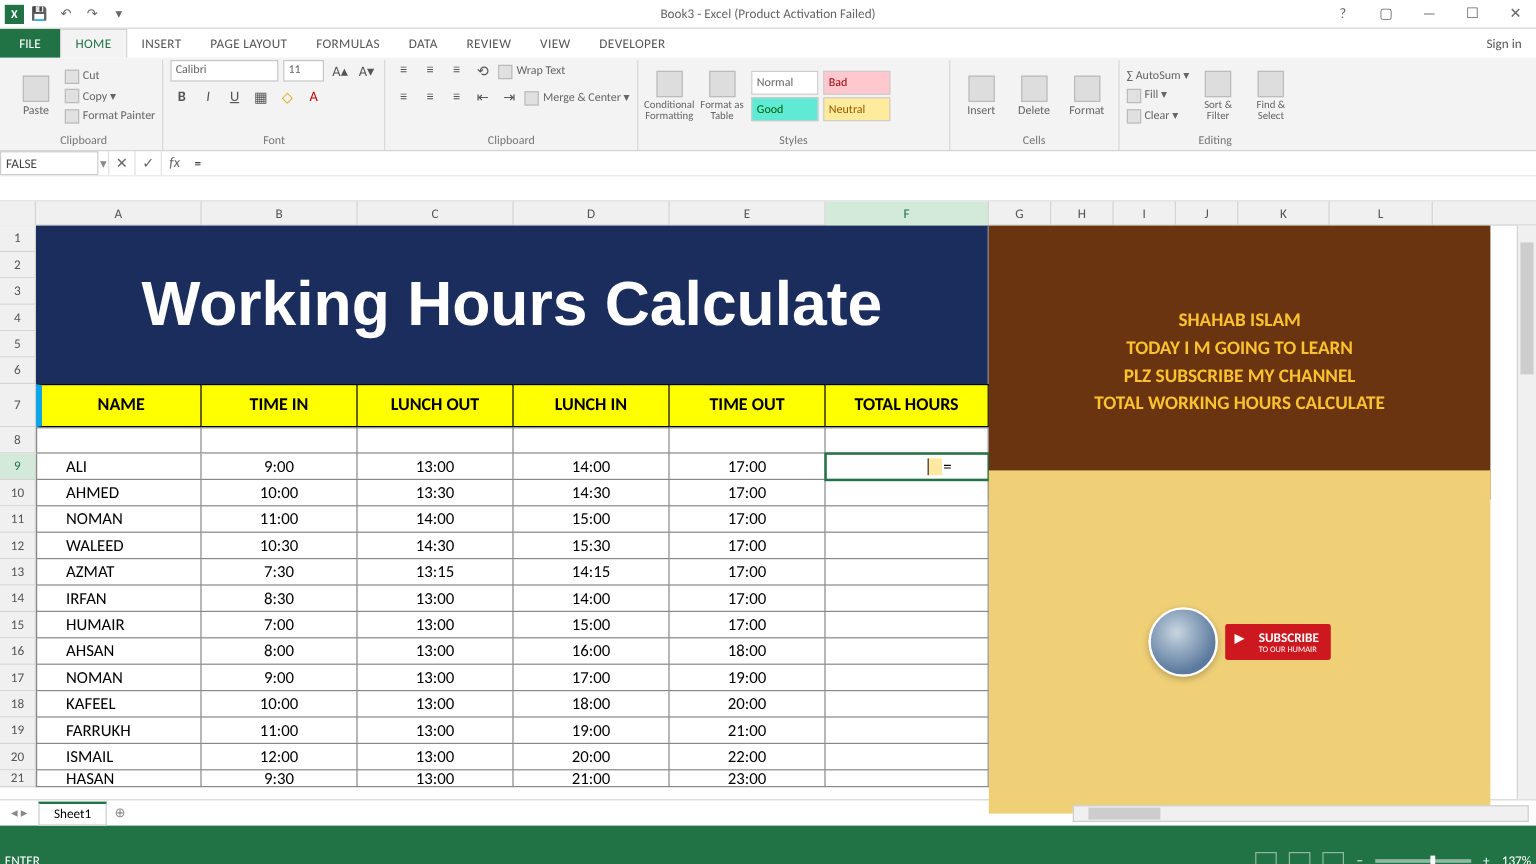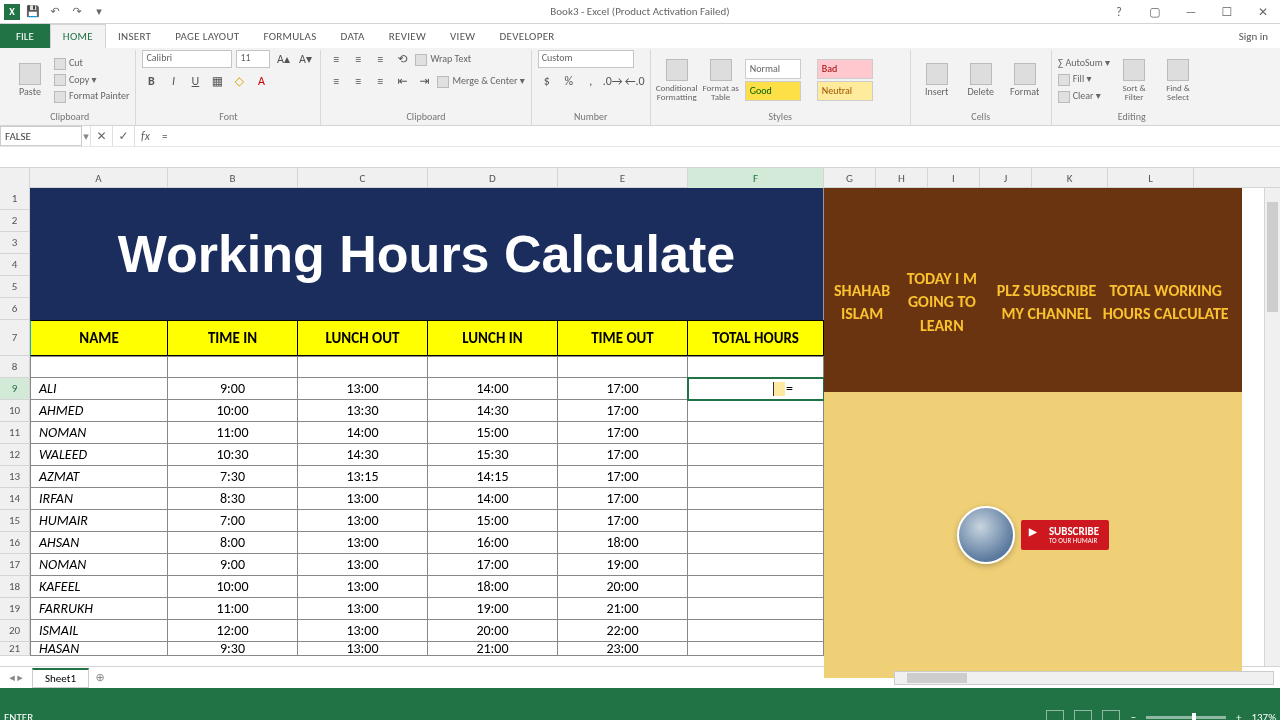--- a/index.html
+++ b/index.html
@@ -29,21 +29,21 @@
 .group .g-label { text-align: center; font-size: 10px; color: #777; padding-top: 1px; }
 .big-btn { display: flex; flex-direction: column; align-items: center; justify-content: center; gap: 2px; width: 40px; height: 56px; }
 .big-btn .ico { width: 22px; height: 22px; background: #ddd; border: 1px solid #bbb; }
 .big-btn .lbl { font-size: 10px; text-align: center; line-height: 1; }
 .stack { display: flex; flex-direction: column; gap: 3px; font-size: 10px; }
 .stack span { white-space: nowrap; }
 .mini-ico { display: inline-block; width: 12px; height: 12px; background: #e0e0e0; border: 1px solid #bbb; vertical-align: middle; margin-right: 3px; }
 .font-select { border: 1px solid #c5c5c5; background: #fff; font-size: 10px; height: 18px; padding: 0 3px; }
 .font-row { display: flex; gap: 4px; align-items: center; }
 .fmt-btn { width: 18px; height: 18px; display: inline-flex; align-items: center; justify-content: center; font-size: 12px; color: #555; }
-.styles-grid { display: flex; gap: 16px; }
+.styles-grid { display: flex; gap: 4px; }
 .style-cell { width: 56px; height: 20px; border: 1px solid #ccc; font-size: 10px; display: flex; align-items: center; padding-left: 4px; background: #fff; }
 
 
 .fbar { height: 42px; display: flex; flex-direction: column; border-bottom: 1px solid #d4d4d4; }
 .fbar .row1 { height: 21px; display: flex; align-items: center; font-size: 11px; }
 .fbar .namebox { width: 82px; height: 20px; border: 1px solid #ccc; font-size: 11px; padding: 0 4px; display: flex; align-items: center; color: #444; }
 .fbar .btn { width: 22px; height: 20px; display: flex; align-items: center; justify-content: center; color: #666; font-size: 12px; border-left: 1px solid #e0e0e0; }
 .fbar .fx { font-style: italic; }
 .fbar .formula { flex: 1; height: 20px; padding: 0 6px; font-size: 11px; display: flex; align-items: center; }
 .fbar .row2 { height: 21px; border-top: 1px solid #e6e6e6; }
@@ -58,36 +58,36 @@
 
 .cA { width: 138px; } .cB { width: 130px; } .cC { width: 130px; } .cD { width: 130px; }
 .cE { width: 130px; } .cF { width: 136px; } .cG { width: 52px; } .cH { width: 52px; }
 .cI { width: 52px; } .cJ { width: 52px; } .cK { width: 76px; } .cL { width: 86px; }
 
 
 .title-block { position: absolute; left: 30px; top: 20px; width: 794px; height: 132px; background: #1b2d5c; color: #fff; display: flex; align-items: center; justify-content: center; font-size: 52px; font-weight: bold; font-family: Arial, sans-serif; border-right: 1px solid #999; }
 
 .hdr-row-block { position: absolute; left: 30px; top: 152px; width: 794px; height: 36px; display: flex; background: #ffff00; font-weight: bold; font-size: 15px; font-family: Calibri, sans-serif; }
 .hdr-row-block .h { display: flex; align-items: center; justify-content: center; border-right: 1px solid #000; border-bottom: 1px solid #000; border-top: 1px solid #000; }
-.hdr-row-block .h:first-child { border-left: 1px solid #0ea5e9; }
+.hdr-row-block .h:first-child { border-left: 5px solid #0ea5e9; }
 
 
 .data-table { position: absolute; left: 30px; top: 188px; width: 794px; }
 .data-row { display: flex; height: 22px; }
 .data-row .d { border-right: 1px solid #888; border-bottom: 1px solid #888; font-size: 14px; font-family: Calibri, sans-serif; display: flex; align-items: center; justify-content: center; }
-.data-row .d.name { justify-content: flex-start; padding-left: 8px; font-style: italic; }
+.data-row .d.name { justify-content: flex-start; padding-left: 24px; }
 .data-row .d:first-child { border-left: 1px solid #888; }
 .data-row.r8 .d { border-top: 1px solid #888; }
 
 
 .active-cell { position: relative; outline: 2px solid #217346; outline-offset: -1px; background: #fff; justify-content: flex-end !important; padding-right: 30px !important; }
 .active-cell .cursor { position: absolute; right: 38px; width: 12px; height: 14px; background: #ffe8a0; border-left: 1px solid #333; }
 
 
-.brown-panel { position: absolute; left: 824px; top: 20px; width: 418px; height: 228px; background: #6b3410; color: #f9c22e; font-weight: bold; font-size: 16px; display: flex; align-items: center; justify-content: center; text-align: center; line-height: 1.45; padding: 10px; }
+.brown-panel { position: absolute; left: 824px; top: 20px; width: 418px; height: 228px; background: #6b3410; color: #f9c22e; font-weight: bold; font-size: 16px; display: flex; flex-direction: column; align-items: center; justify-content: center; text-align: center; line-height: 1.45; padding: 10px; }
 .gold-panel { position: absolute; left: 824px; top: 224px; width: 418px; height: 286px; background: #f0d077; display: flex; align-items: center; justify-content: center; }
 .sub-badge { display: flex; align-items: center; gap: 6px; }
 .avatar { width: 58px; height: 58px; border-radius: 50%; background: radial-gradient(circle at 40% 35%, #c8d5e0 0%, #5b7a9e 70%); border: 2px solid #fff; box-shadow: 0 2px 6px rgba(0,0,0,.25); }
 .sub-btn { background: #cc181e; color: #fff; padding: 6px 10px 6px 28px; font-size: 11px; font-weight: bold; position: relative; line-height: 1; border-radius: 2px; }
 .sub-btn .s2 { display: block; font-size: 7px; font-weight: normal; }
 .sub-btn::before { content: "▶"; position: absolute; left: 8px; top: 7px; font-size: 10px; }
 
 
 .rownums-col { position: absolute; left: 0; top: 20px; width: 30px; }
 .rownums-col .rn { height: 22px; border-bottom: 1px solid #d4d4d4; border-right: 1px solid #d4d4d4; font-size: 11px; color: #555; display: flex; align-items: center; justify-content: center; background: #f0f0f0; }
@@ -203,51 +203,38 @@
         <span class="fmt-btn">≡</span>
         <span class="fmt-btn">≡</span>
         <span class="fmt-btn">⇤</span>
         <span class="fmt-btn">⇥</span>
         <span style="font-size:10px"><span class="mini-ico"></span><span>Merge &amp; Center</span> ▾</span>
       </div>
     </div>
     <div class="g-label">Clipboard</div>
   </div>
 
-  <div class="group" style="min-width:110px">
-    <div class="g-body" style="flex-direction:column; align-items:flex-start; gap:4px;">
-      <div class="font-select" style="width:96px">Custom</div>
-      <div class="font-row">
-        <span class="fmt-btn">$</span>
-        <span class="fmt-btn">%</span>
-        <span class="fmt-btn">,</span>
-        <span class="fmt-btn">.0→</span>
-        <span class="fmt-btn">←.0</span>
-      </div>
-    </div>
-    <div class="g-label">Number</div>
-  </div>
 
   <div class="group" style="min-width:260px">
     <div class="g-body">
       <div class="big-btn">
           <div class="ico"></div>
           <div class="lbl" style="font-size:9px">Conditional Formatting</div>
         </div>
       <div class="big-btn">
           <div class="ico"></div>
           <div class="lbl" style="font-size:9px">Format as Table</div>
         </div>
       <div style="display:flex; flex-direction:column; gap:2px;">
         <div class="styles-grid">
           <div class="style-cell">Normal</div>
           <div class="style-cell" style="background:#ffc7ce;color:#9c0006">Bad</div>
         </div>
         <div class="styles-grid">
-          <div class="style-cell" style="background:#fde047;color:#006100">Good</div>
+          <div class="style-cell" style="background:#5eead4;color:#006100">Good</div>
           <div class="style-cell" style="background:#ffeb9c;color:#9c5700">Neutral</div>
         </div>
       </div>
     </div>
     <div class="g-label">Styles</div>
   </div>
 
   <div class="group" style="min-width:130px">
     <div class="g-body">
       <div class="big-btn">

